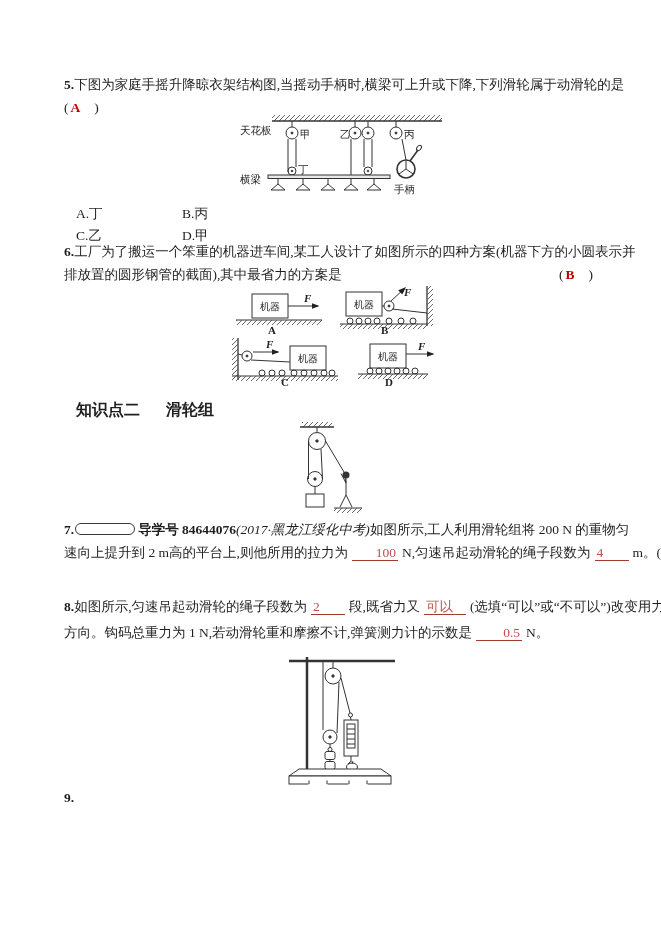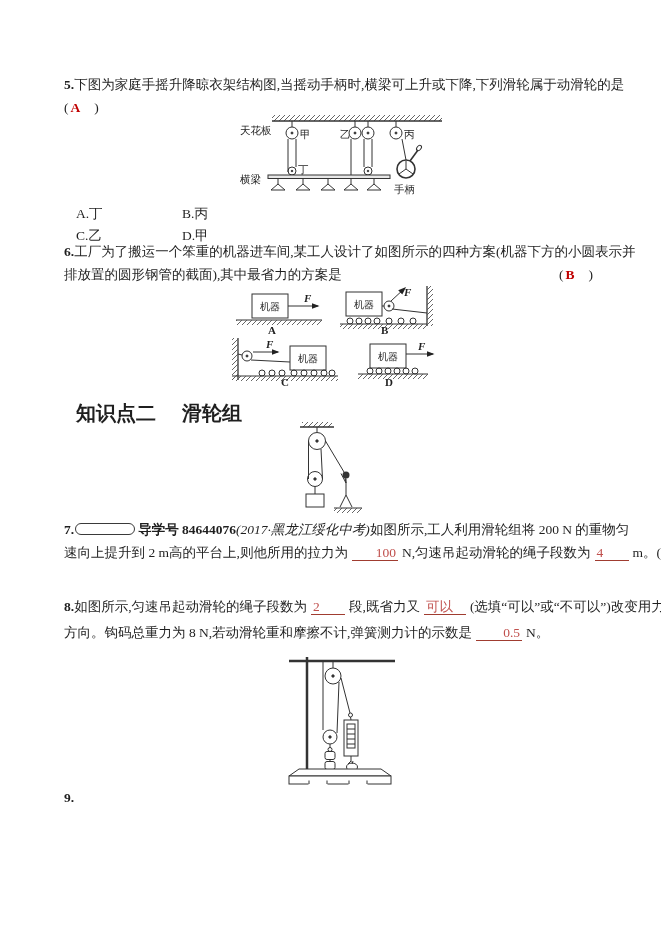--- a/index.html
+++ b/index.html
@@ -9,21 +9,21 @@
     font-family:"Liberation Serif","DejaVu Serif",serif;
     color:#1f1f1f; font-size:13.5px; overflow:hidden;
   }
   .line{position:absolute; white-space:nowrap; line-height:20px;}
   .qnum{font-weight:bold;}
   .ans{color:#c00000; font-weight:bold; padding:0 14px 0 2px;}
   .blank{display:inline-block; border-bottom:1.2px solid #a03c30; margin:0 4px; padding:0 2px; text-align:left; line-height:15px;}
   .blank .bv{color:#c0504d;}
   .b-w42{min-width:42px;text-align:right;} .b-w30{min-width:30px;} .b-w38{min-width:38px;}
   .opt{position:absolute; white-space:nowrap;}
-  .section-line{position:absolute; font-weight:bold; font-size:20px; white-space:nowrap;}
+  .section-line{position:absolute; font-weight:bold; font-size:16px; white-space:nowrap;}
   .section-line .gap{display:inline-block; width:26px;}
   .badge-oval{display:inline-block; width:58px; height:10px; border:1.2px solid #3a3a3a; border-radius:7px; vertical-align:-1px; margin:0 3px 0 1px;}
   .badge-txt{font-weight:bold;}
   .src{font-style:italic;}
   .fig{position:absolute;}
   svg{display:block;}
   svg text{font-family:"Liberation Serif","DejaVu Serif",serif; fill:#1f1f1f;}
   .q6l2{width:537px;}
   .q6l2 .ansbox{position:absolute; right:8px; top:0;}
 </style>
@@ -239,21 +239,21 @@
     <span class="qnum">7.</span><span class="badge-oval"></span><span class="badge-txt">导学号</span>&nbsp;<span class="badge-txt">84644076</span><span class="src">(2017·黑龙江绥化中考)</span><span>如图所示,工人利用滑轮组将 200 N 的重物匀</span>
   </div>
   <div class="line" style="left:64px; top:543px;">
     <span>速向上提升到 2 m高的平台上,则他所用的拉力为</span><span class="blank b-w42"><span class="bv">100</span></span><span>N,匀速吊起动滑轮的绳子段数为</span><span class="blank b-w30"><span class="bv">4</span></span><span>m。(</span>
   </div>
 
   <div class="line" style="left:64px; top:597px;">
     <span class="qnum">8.</span><span>如图所示,匀速吊起动滑轮的绳子段数为</span><span class="blank b-w30"><span class="bv">2</span></span><span>段,既省力又</span><span class="blank b-w38"><span class="bv">可以</span></span><span>(选填“可以”或“不可以”)改变用力</span>
   </div>
   <div class="line" style="left:64px; top:623px;">
-    <span>方向。钩码总重力为 8 N,若动滑轮重和摩擦不计,弹簧测力计的示数是</span><span class="blank b-w42"><span class="bv">0.5</span></span><span>N。</span>
+    <span>方向。钩码总重力为 1 N,若动滑轮重和摩擦不计,弹簧测力计的示数是</span><span class="blank b-w42"><span class="bv">0.5</span></span><span>N。</span>
   </div>
 
   <div class="fig" style="left:283px; top:647px;">
     <svg width="126" height="140" viewBox="0 0 126 140">
       <g stroke="#333" stroke-width="1" fill="none">
         <line x1="24" y1="10" x2="24" y2="123" stroke-width="2.5"></line>
         <line x1="6" y1="14" x2="112" y2="14" stroke-width="2.5"></line>
         <line x1="50" y1="15" x2="50" y2="21"></line>
         <circle cx="50" cy="29" r="8"></circle>
         <circle cx="50" cy="29" r="1.2" fill="#333"></circle>

